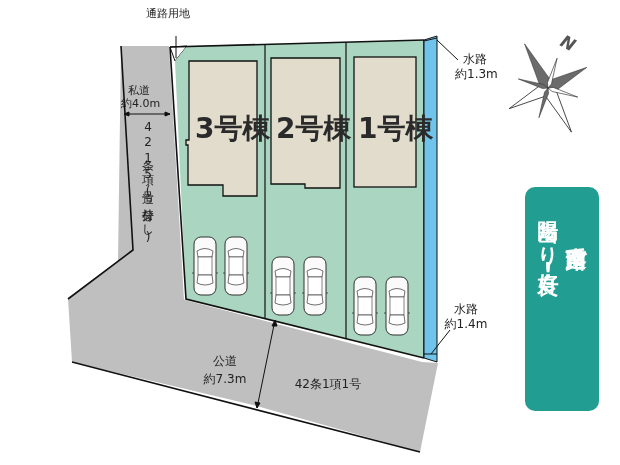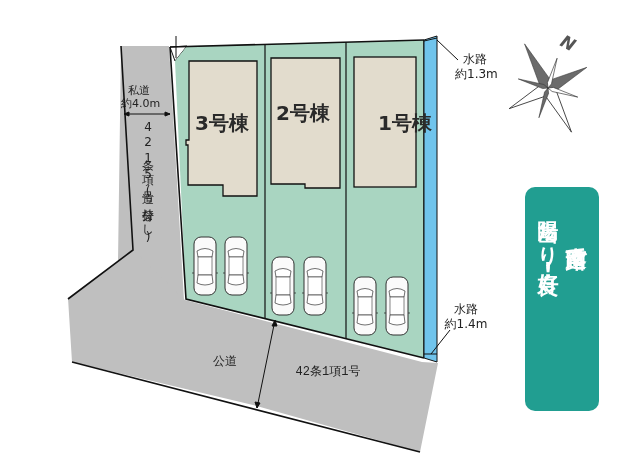--- a/index.html
+++ b/index.html
@@ -1,21 +1,21 @@
 <!DOCTYPE html>
 <html><head>
 <meta charset="utf-8">
 <style>
   html, body { margin:0; padding:0; background:#ffffff; }
   body { width:620px; height:465px; position:relative; overflow:hidden;
          font-family:"DejaVu Sans", "Liberation Sans", sans-serif; color:#222; }
   #plan { position:absolute; left:0; top:0; width:620px; height:465px; }
   .lbl { position:absolute; font-size:11px; line-height:13px; text-align:center; color:#222; white-space:nowrap; }
   .lbl-lg { font-size:12px; line-height:18px;margin-top:14px; }
-  .bldg-lbl { position:absolute; font-size:20px; font-weight:bold; color:#2a2a2a; letter-spacing:0px; white-space:nowrap; }
+  .bldg-lbl { position:absolute; font-size:28px; font-weight:bold; color:#2a2a2a; letter-spacing:0px; white-space:nowrap; }
   .vert { position:absolute; writing-mode:vertical-rl; text-orientation:upright; font-size:12px; line-height:14px; color:#222; letter-spacing:1px; }
   .badge { position:absolute; left:525px; top:187px; width:74px; height:224px; background:#219e91;
            border-radius:10px; display:flex; flex-direction:row-reverse; justify-content:center; gap:2px; padding-top:18px; box-sizing:border-box; }
   .badge span { writing-mode:vertical-rl; text-orientation:upright; color:#ffffff; font-size:21px; font-weight:bold; line-height:26px; letter-spacing:1px; }
   .badge .c1 { padding-top:26px; }
   .compass-n { position:absolute; left:561px; top:33px; font-size:17px; font-weight:bold; font-style:italic; color:#555; transform:rotate(28deg); }
 </style>
 </head>
 <body>
 
@@ -90,46 +90,48 @@
     <polygon points="-44,0 -6,-6 0,0 -6,6" fill="#ffffff" stroke="#333" stroke-width="0.8"></polygon>
     <polygon points="44,0 6,-6 0,0 6,6" fill="#6b6b6b" stroke="#333" stroke-width="0.5"></polygon>
     <polygon points="-22,-22 -2,-5 0,0 -5,-2" fill="#6b6b6b" stroke="#333" stroke-width="0.5"></polygon>
     <polygon points="22,22 2,5 0,0 5,2" fill="#ffffff" stroke="#333" stroke-width="0.6"></polygon>
     <polygon points="22,-22 5,-2 0,0 2,-5" fill="#ffffff" stroke="#333" stroke-width="0.6"></polygon>
     <polygon points="-22,22 -5,2 0,0 -2,5" fill="#6b6b6b" stroke="#333" stroke-width="0.5"></polygon>
   </g>
 </svg>
 
 <div class="lbl" style="left:118px; top:7px; width:100px;">
+  <div>通路用地</div>
 </div>
 
 <div class="lbl" style="left:121px; top:84px; width:36px;">
   <div>私道</div>
   <div>約4.0m</div>
 </div>
 <div class="vert" style="left:141px; top:120px;">42条1項5号道(持分なし)</div>
 
 <div class="lbl" style="left:455px; top:52px; width:40px; font-size:12px; line-height:15px;">
   <div>水路</div>
   <div>約1.3m</div>
 </div>
 <div class="lbl" style="left:444px; top:302px; width:44px; font-size:12px; line-height:15px;">
   <div>水路</div>
   <div>約1.4m</div>
 </div>
 
 <div class="lbl lbl-lg" style="left:190px; top:338px; width:70px;">
   <div>公道</div>
+  <div>約7.3m</div>
 </div>
-<div class="lbl lbl-lg" style="left:268px; top:349px; width:120px;font-family:Liberation Mono, monospace;">
+<div class="lbl lbl-lg" style="left:268px; top:361px; width:120px;">
   <div>42条1項1号</div>
 </div>
 
 <div class="bldg-lbl" style="left:195px; top:110px;">3号棟</div>
-<div class="bldg-lbl" style="left:276px; top:100px;text-align:center;">2号棟</div>
-<div class="bldg-lbl" style="left:358px; top:110px;margin-left:20px;">1号棟</div>
+<div class="bldg-lbl" style="left:276px; top:110px;text-align:center;">2号棟</div>
+<div class="bldg-lbl" style="left:358px; top:110px;">1号棟</div>
 
 <div class="compass-n">N</div>
 
 <div class="badge">
   <span class="c1">南道路で</span>
   <span class="c2">陽当たり良好!</span>
 </div>
 
 </body></html>

